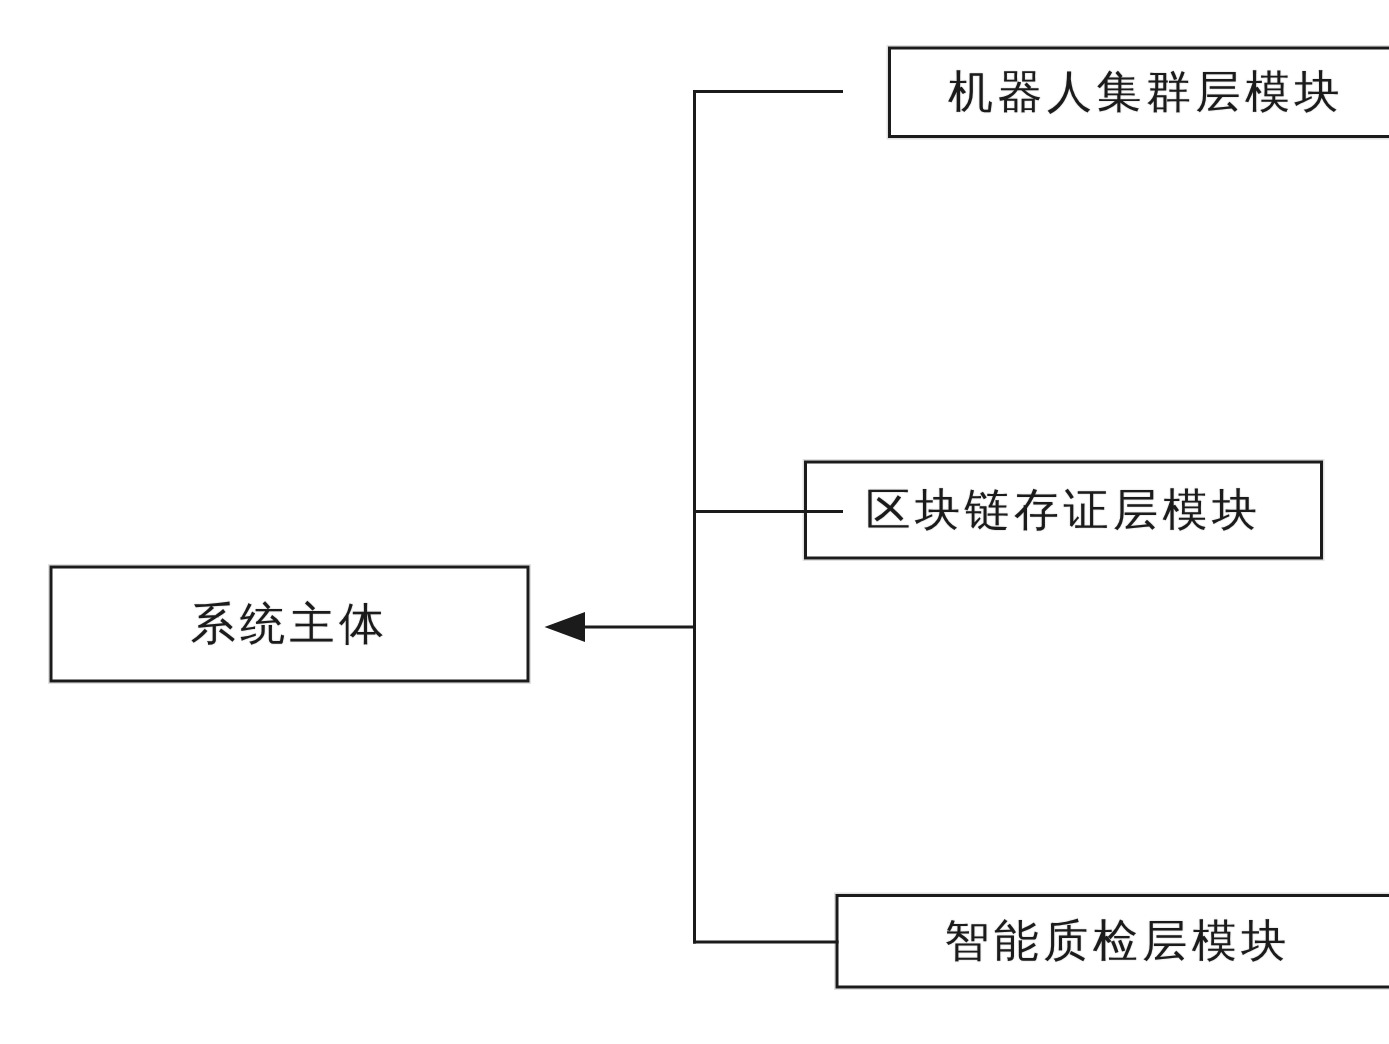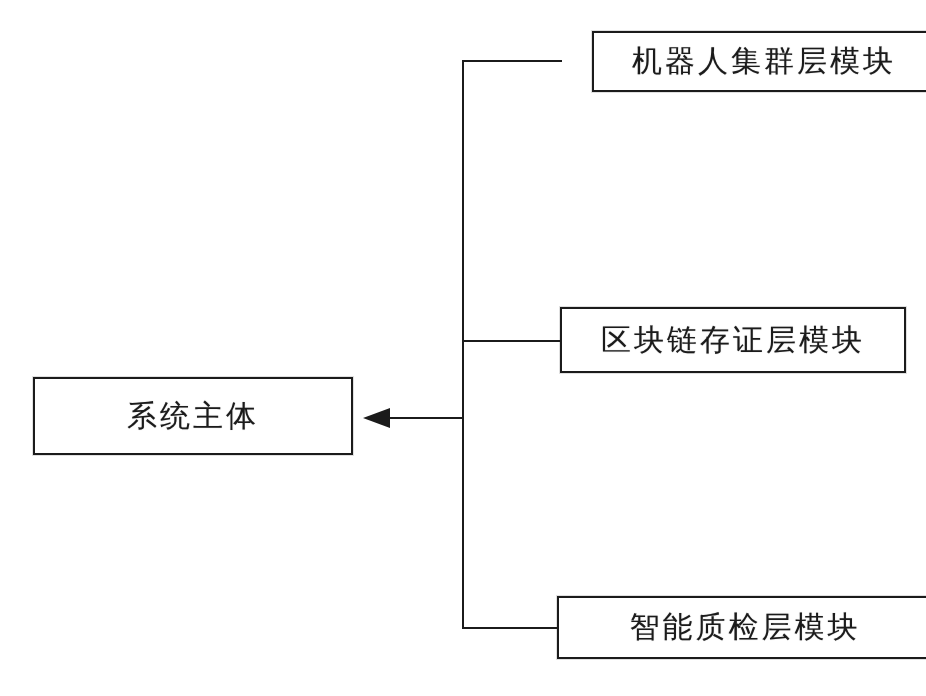--- a/index.html
+++ b/index.html
@@ -27,21 +27,21 @@
   }
   .node .label {
     font-size: 30px;
     letter-spacing: 3px;
     color: #1b1b1b;
     white-space: nowrap;
     text-shadow: 0 0 1px rgba(0,0,0,0.35);
   }
   .node-left   { left: 33px;  top: 377px; width: 320px; height: 78px; }
   .node-right-1{ left: 592px; top: 31px;  width: 344px; height: 61px; }
-  .node-right-2{ left: 560px; top: 307px; width: 346px; height: 66px; }
+  .node-right-2{ left: 536px; top: 307px; width: 346px; height: 66px; }
   .node-right-3{ left: 557px; top: 596px; width: 376px; height: 63px; }
 
   .line {
     position: absolute;
     background: #1b1b1b;
   }
   .trunk        { left: 462px; top: 60px;  width: 2px;  height: 569px; }
   .branch-top   { left: 462px; top: 60px;  width: 100px; height: 2px; }
   .branch-mid   { left: 462px; top: 340px; width: 100px; height: 2px; }
   .branch-bot   { left: 462px; top: 627px; width: 97px;  height: 2px; }

